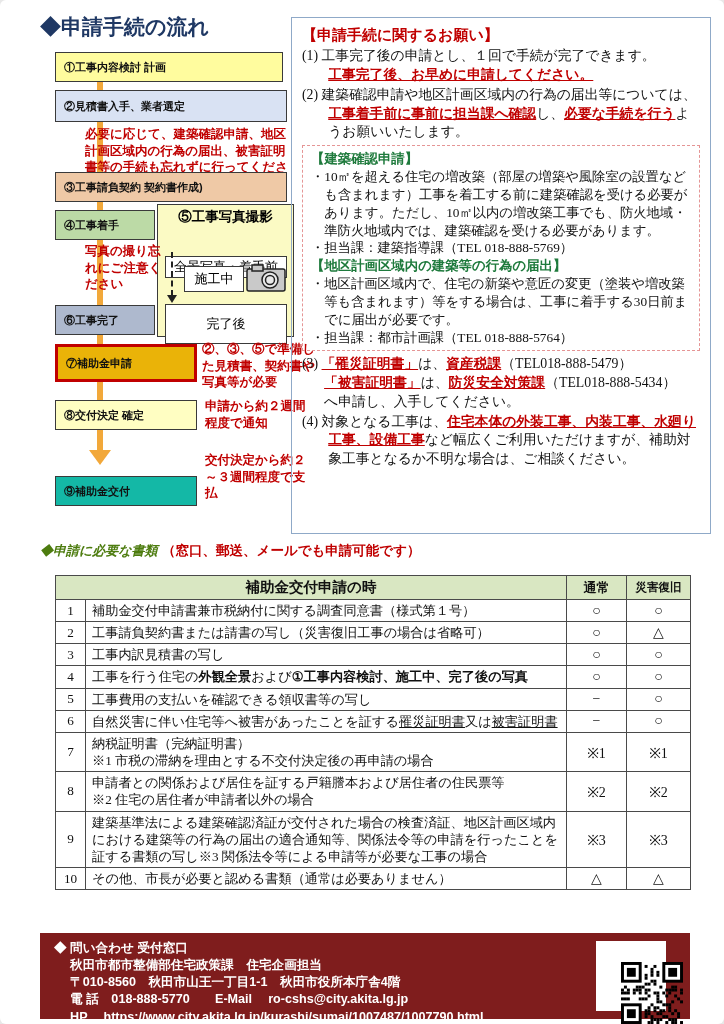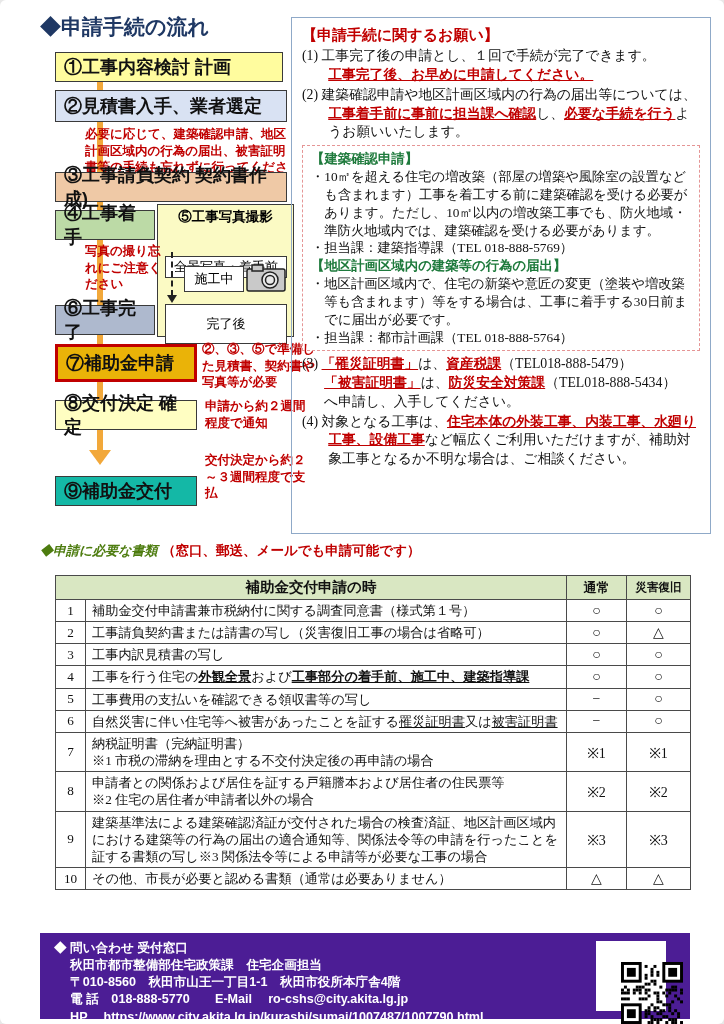--- a/index.html
+++ b/index.html
@@ -5,21 +5,21 @@
   * { margin:0; padding:0; box-sizing:border-box; }
   body { background:#e8e8e8; font-family:"Liberation Serif", serif; }
   #canvas { position:relative; width:724px; height:1024px; background:#ffffff; margin:0 auto; overflow:hidden;border-radius:6px; }
   .h1 { position:absolute; font-family:"Liberation Sans",sans-serif; font-weight:bold; font-size:21px; color:#1F3864; }
 
   
   .flowline { position:absolute; left:97px; top:66px; width:6px; height:388px; background:#F2A83A; }
   .flowarrow { position:absolute; left:89px; top:450px; width:0; height:0;
     border-left:11px solid transparent; border-right:11px solid transparent; border-top:15px solid #F2A83A; }
   .fbox { position:absolute; border:1.6px solid #3a3a3a; font-family:"Liberation Sans",sans-serif;
-    font-weight:bold; font-size:18px; color:#111; display:flex; align-items:center; padding:2px 8px; }
+    font-weight:bold; font-size:11px; color:#111; display:flex; align-items:center; padding:2px 8px; }
   .fnote { position:absolute; color:#C00000; font-weight:bold; font-size:12.5px; line-height:1.32;
     font-family:"Liberation Sans",sans-serif; }
   .s1 { left:55px; top:52px;  width:228px; height:30px; background:#FFFC9E; }
   .s2 { left:55px; top:90px;  width:232px; height:32px; background:#D9E2F3; }
   .s3 { left:55px; top:172px; width:232px; height:30px; background:#EFC9A6; }
   .s4 { left:55px; top:210px; width:100px; height:30px; background:#BCDAA6; }
   .s6 { left:55px; top:305px; width:100px; height:30px; background:#AEB9CE; }
   .s7 { left:55px; top:344px; width:142px; height:38px; background:#eab308; border:3px solid #C00000; }
   .s8 { left:55px; top:400px; width:142px; height:30px; background:#FFFEC2; }
   .s9 { left:55px; top:476px; width:142px; height:30px; background:#14b8a6; }
@@ -39,41 +39,41 @@
   
   .nbox { position:absolute; left:291px; top:17px; width:420px; height:517px; border:1.5px solid #8FA9C8;
           padding:7px 10px 4px 10px; font-size:13.8px; line-height:1.36; color:#111; }
   .nbox .ttl { font-family:Liberation Sans, sans-serif; font-weight:bold; font-size:15px; color:#C00000; margin-bottom:2px; }
   .nbox p.item { padding-left:1.9em; text-indent:-1.9em; white-space:pre-line; margin:1px 0; }
   .bldg { border:1.5px dashed #E59595; padding:4px 8px; margin:3px 0 4px 0; font-size:13.3px; line-height:1.34; }
   .bldg .gh { color:#1E7A3C; font-family:"Liberation Sans",sans-serif; font-weight:bold; font-size:13.4px; }
   .bldg p.b { padding-left:1em; text-indent:-1em; margin:0; }
   .seg-n {}
   .seg-ru { color:#C00000; font-weight:bold; text-decoration:underline; }
-  .seg-bu { font-weight:bold; text-decoration:underline; }
+  .seg-bu { font-weight:bold; }
   .seg-u  { text-decoration:underline; }
 
   
   .h2wrap { position:absolute; left:40px; top:541px; font-family:"Liberation Sans",sans-serif; font-weight:bold; }
   .h2main { font-size:13px; color:#4d7c0f;font-style:italic; }
   .h2sub  { font-size:13.5px; color:#C00000; }
   table.doc { position:absolute; left:55px; top:575px; width:635px; border-collapse:collapse;
               font-size:13.2px; color:#111; table-layout:fixed; }
   table.doc th, table.doc td { border:1px solid #4a4a4a; padding:2px 6px; }
   table.doc th { background:#D9E7C2; font-family:"Liberation Sans",sans-serif; font-weight:bold; text-align:center; }
   th.hdr-main { font-size:14.5px; }
   th.hdr-n { font-size:13px; padding:2px 2px; }
   th.hdr-d { font-size:11.5px; padding:2px 1px; }
   td.cno { text-align:center; width:30px; padding:2px 2px; }
   td.cdesc { line-height:1.3; white-space:pre-line; }
   td.cmark { text-align:center; font-size:14px; width:60px; padding:2px 2px; }
   col.c-no { width:30px; } col.c-desc { width:481px; } col.c-n { width:60px; } col.c-d { width:64px; }
 
   
-  .contact { position:absolute; left:40px; top:933px; width:650px; height:86px; background:#4c1d95;
+  .contact { position:absolute; left:40px; top:933px; width:650px; height:86px; background:#7f1d1d;
              color:#fff; padding:7px 14px; font-family:"Liberation Sans",sans-serif; font-size:12.6px;
              line-height:1.36; font-weight:bold; }
   .contact div { white-space:pre; }
   .qr { position:absolute; left:556px; top:8px; width:70px; height:70px; background:#fff; padding:4px; }
 </style>
 </head>
 <body>
 
 <div id="canvas">
 
@@ -166,21 +166,21 @@
       <td class="cmark">△</td>
     </tr>
     <tr>
       <td class="cno">3</td>
       <td class="cdesc"><span class="seg-n">工事内訳見積書の写し</span></td>
       <td class="cmark">○</td>
       <td class="cmark">○</td>
     </tr>
     <tr>
       <td class="cno">4</td>
-      <td class="cdesc"><span class="seg-n">工事を行う住宅の</span><span class="seg-bu">外観全景</span><span class="seg-n">および</span><span class="seg-bu">工事部分の着手前、施工中、建築指導課</span></td>
+      <td class="cdesc"><span class="seg-n">工事を行う住宅の</span><span class="seg-bu">外観全景</span><span class="seg-n">および</span><span class="seg-bu">①工事内容検討、施工中、完了後の写真</span></td>
       <td class="cmark">○</td>
       <td class="cmark">○</td>
     </tr>
     <tr>
       <td class="cno">5</td>
       <td class="cdesc"><span class="seg-n">工事費用の支払いを確認できる領収書等の写し</span></td>
       <td class="cmark">−</td>
       <td class="cmark">○</td>
     </tr>
     <tr>

